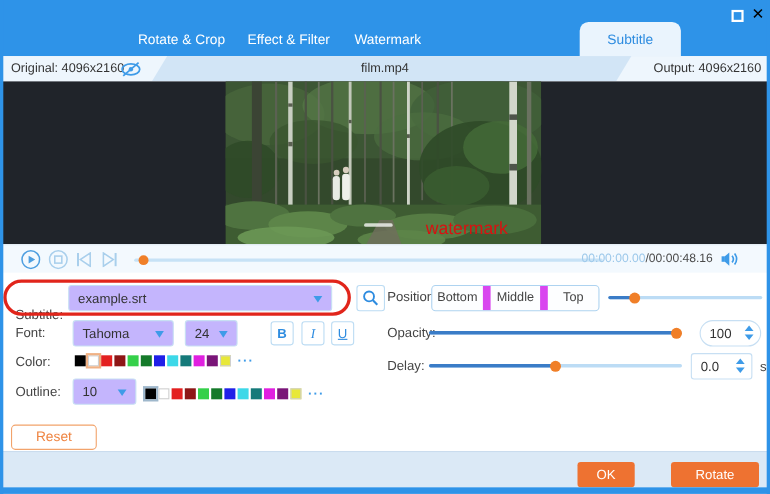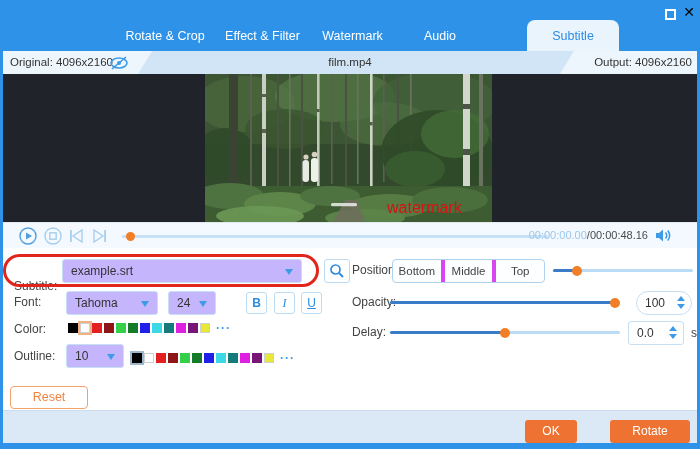--- a/index.html
+++ b/index.html
@@ -46,21 +46,21 @@
   .sq-btn { position:absolute; height:22px; width:21px; border:1px solid #bcdcf3; border-radius:3px; background:#fff; color:#2e8ce0; font-size:12px; text-align:center; line-height:20px; cursor:pointer; }
   .search-btn { position:absolute; left:324px; top:11px; width:26px; height:24px; border:1px solid #bcdcf3; border-radius:3px; background:#fff; cursor:pointer; }
   .swrow { position:absolute; display:flex; gap:2px; align-items:center; }
   .swatch { width:10px; height:10px; cursor:pointer; }
   .swatch.light { border:1px solid #cfcfcf; }
   .ring-orange .swatch.sel { outline:2px solid #f0b184; outline-offset:0; }
   .ring-gray .swatch.sel { outline:2px solid #9fb8cc; outline-offset:0; }
   .dots { color:#3e9be8; font-weight:bold; font-size:12px; margin-left:4px; letter-spacing:1px; cursor:pointer; }
   .seg { position:absolute; left:392px; top:11px; width:153px; height:24px; border:1px solid #aed3f0; border-radius:4px; background:#fdfeff; display:flex; overflow:hidden; }
   .seg > div { flex:1; font-size:11.5px; color:#444; display:flex; align-items:center; justify-content:center; cursor:pointer; }
-  .seg > div + div { border-left:4px solid #d946ef; }
+  .seg > div + div { border-left:7px solid #d946ef; }
   .slider { position:absolute; height:3px; background:#bcdcf5; border-radius:2px; }
   .slider .fill { position:absolute; left:0; top:0; height:3px; background:#3a7cc7; border-radius:2px; }
   .slider .sthumb { position:absolute; width:10px; height:10px; border-radius:50%; background:#f07f28; top:-3.5px; margin-left:-5px; }
   .spin { position:absolute; height:24px; border:1px solid #c7dff3; border-radius:3px; background:#fff; font-size:12px; color:#333; line-height:22px; padding-left:8px; }
   .spin-arrows { position:absolute; right:6px; top:4px; display:flex; flex-direction:column; gap:3px; cursor:pointer; }
   .arr-up { border-left:4px solid transparent; border-right:4px solid transparent; border-bottom:5px solid #3e9be8; }
   .arr-dn { border-left:4px solid transparent; border-right:4px solid transparent; border-top:5px solid #3e9be8; }
   .reset-btn { position:absolute; left:10px; top:138px; width:78px; height:23px; border:1px solid #f2a36b; border-radius:4px; background:#fff; color:#ef8441; font-size:12.5px; text-align:center; line-height:21px; cursor:pointer; }
 
   
@@ -75,21 +75,20 @@
 <body>
 
 <div class="window">
 
   <div class="titlebar">
     <div class="btn-max"></div>
     <div class="btn-close">✕</div>
     <div class="tab" style="left:110px;width:110px;">Rotate &amp; Crop</div>
     <div class="tab" style="left:210px;width:105px;">Effect &amp; Filter</div>
     <div class="tab" style="left:305px;width:95px;">Watermark</div>
-    <div class="tab" style="left:400px;width:80px;">Audio</div>
     <div class="tab active" style="left:527px;width:92px;">Subtitle</div>
   </div>
 
   <div class="infobar">
     <div class="info-left"></div>
     <div class="info-right"></div>
     <div class="info-center-text">film.mp4</div>
     <div class="info-left-text">Original: 4096x2160</div>
     <div class="info-right-text">Output: 4096x2160</div>
     <div class="eye">

